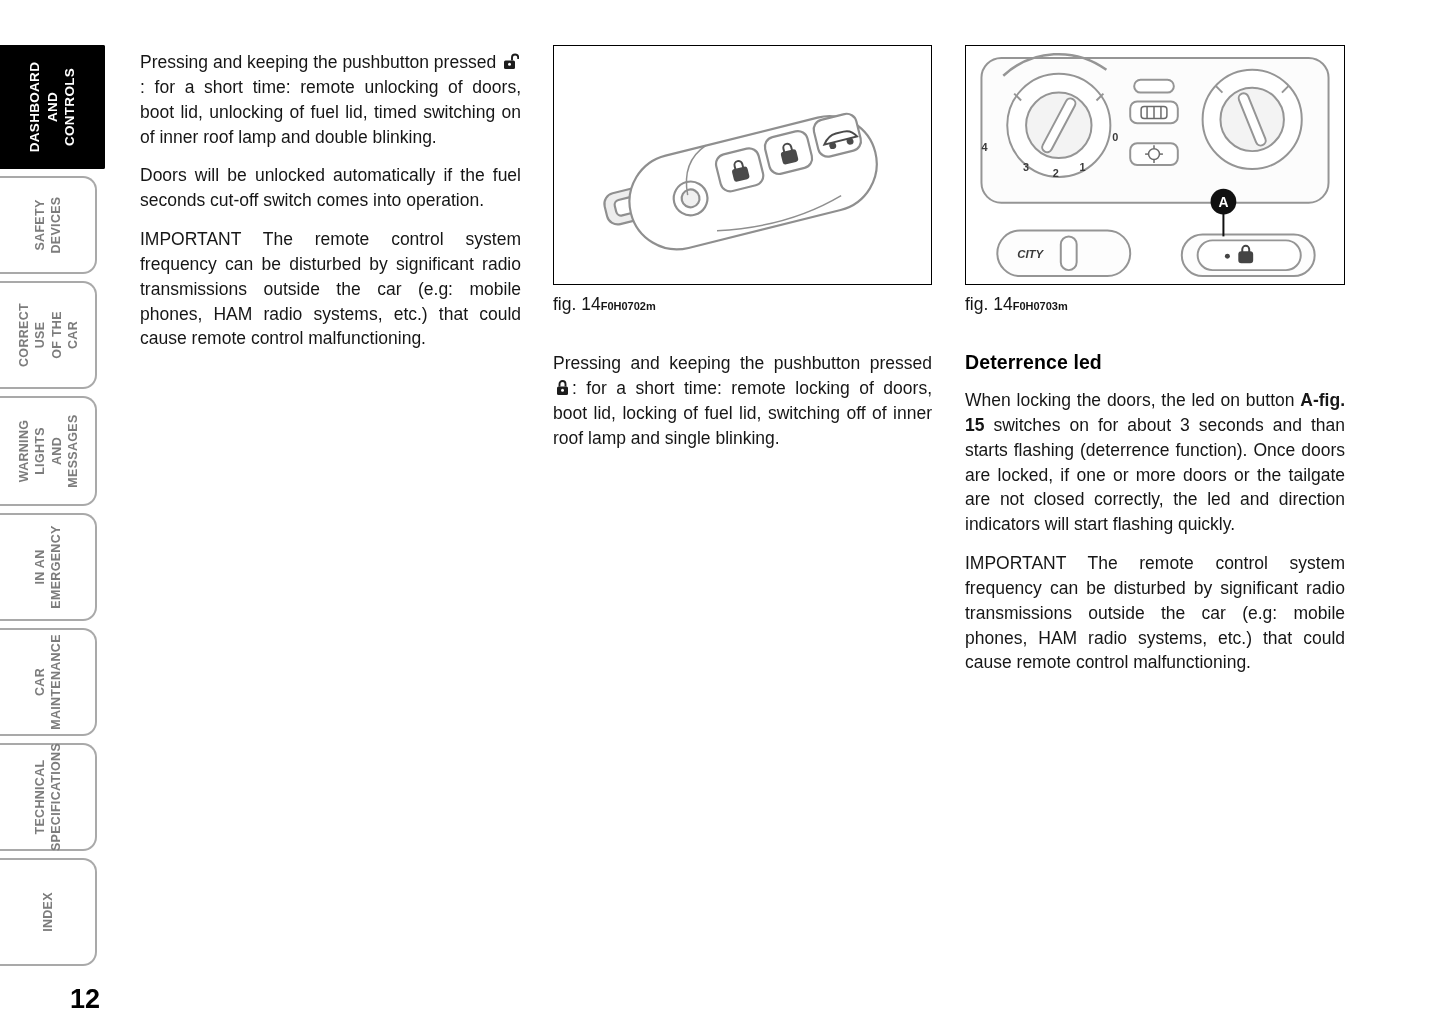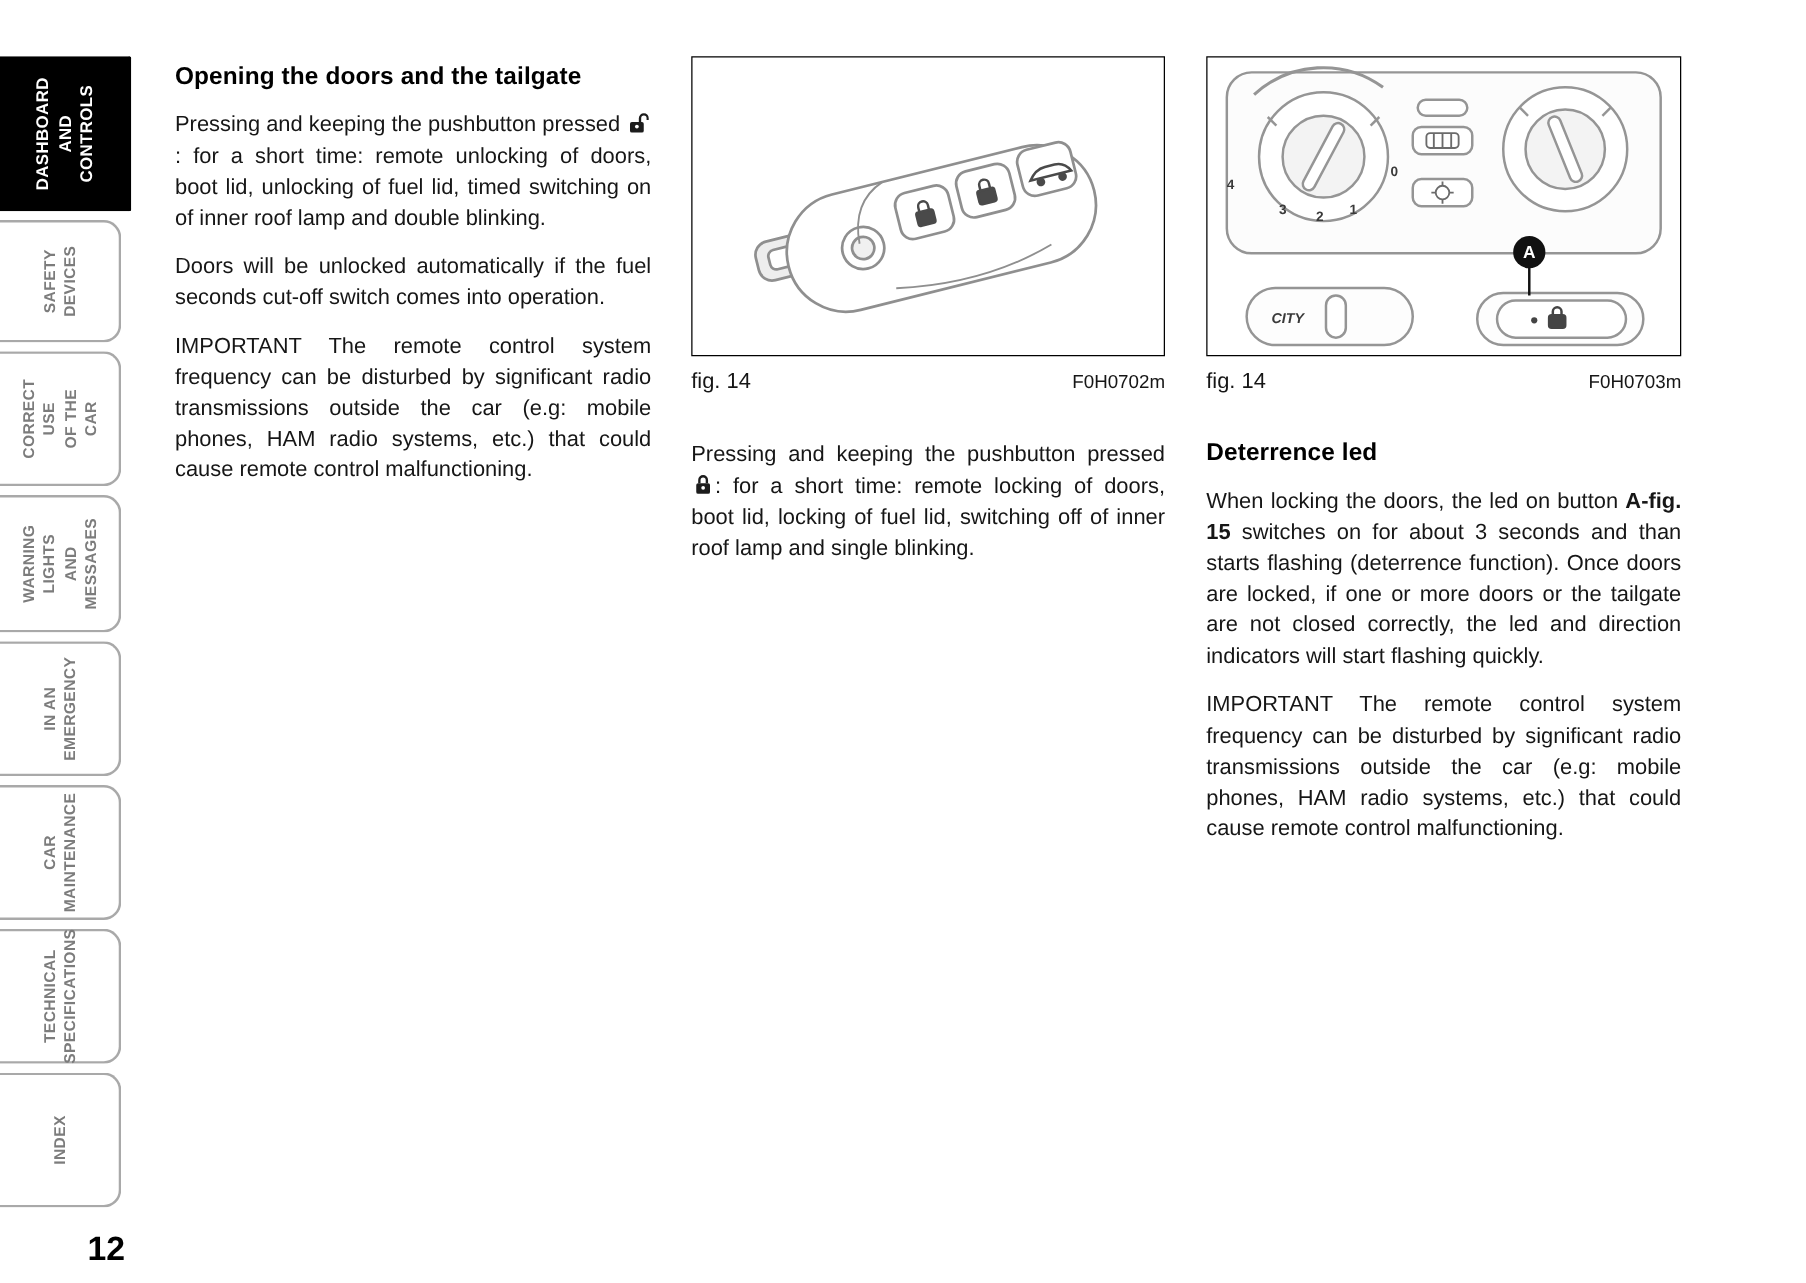--- a/index.html
+++ b/index.html
@@ -21,24 +21,24 @@
 
   .pagenum { position:absolute; left:70px; top:984px; font-size:27px; font-weight:bold; color:#000; }
 
   
   .col { position:absolute; }
   .col h2 { font-size:19.5px; font-weight:bold; color:#000; margin-bottom:14px; letter-spacing:.1px; }
   .col p  { font-size:17.5px; line-height:1.42; text-align:justify; margin-bottom:14px; }
 
   .figbox { height:240px; border:1px solid #000; background:#fff; overflow:hidden; }
   .figbox svg { display:block; width:100%; height:100%; }
-  .caption { display:flex; justify-content:space-between; align-items:baseline;
+  .caption { display:flex; align-items:baseline;
              margin-top:9px; margin-bottom:36px; }
   .figlabel { font-size:17.5px; }
-  .figcode  { font-size:15px; font-weight:normal; }
+  .figcode  { font-size:11px; font-weight:bold; }
 
   .padlock { vertical-align:-2px; margin:0 2px; }
   svg text { font-family:"Liberation Sans", sans-serif; }
 </style>
 </head>
 <body>
 
 <div class="page">
 
   <nav class="sidebar">
@@ -72,21 +72,20 @@
 SPECIFICATIONS</span>
     </div>
     <div class="tab" style="height:108px">
       <span class="rot">INDEX</span>
     </div>
   </nav>
 
   <div class="pagenum">12</div>
 
   <section class="col" style="left:140px; top:50px; width:381px">
-    <h2>Opening the doors and the tailgate</h2>
     <p>
       <span>Pressing and keeping the pushbutton pressed </span><svg class="padlock" width="16" height="17" viewBox="0 0 16 17">
           <rect x="1" y="7.5" width="11" height="8.5" rx="1.5" fill="#1c1c1c"></rect>
           <path d="M9 7.5 V4.6 a3.1 3.1 0 0 1 6.2 0 V6" stroke="#1c1c1c" stroke-width="1.9" fill="none"></path>
           <circle cx="6.5" cy="11.2" r="1.5" fill="#fff"></circle>
         </svg><span>: for a short time: remote unlocking of doors, boot lid, unlocking of fuel lid, timed switching on of inner roof lamp and double blinking.</span>
     </p>
     <p>Doors will be unlocked automatically if the fuel seconds cut-off switch comes into operation.</p>
     <p>IMPORTANT The remote control system frequency can be disturbed by significant radio transmissions outside the car (e.g: mobile phones, HAM radio systems, etc.) that could cause remote control malfunctioning.</p>
   </section>

